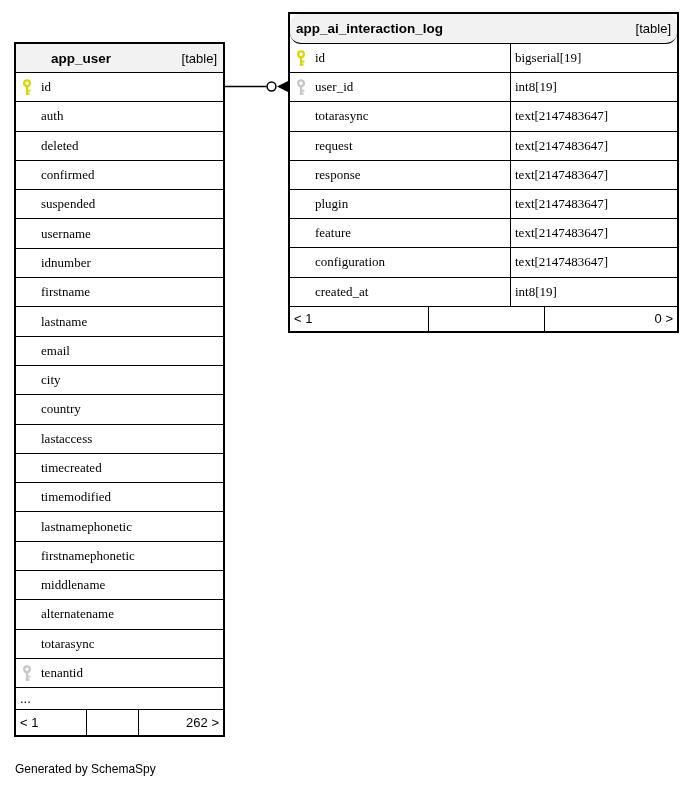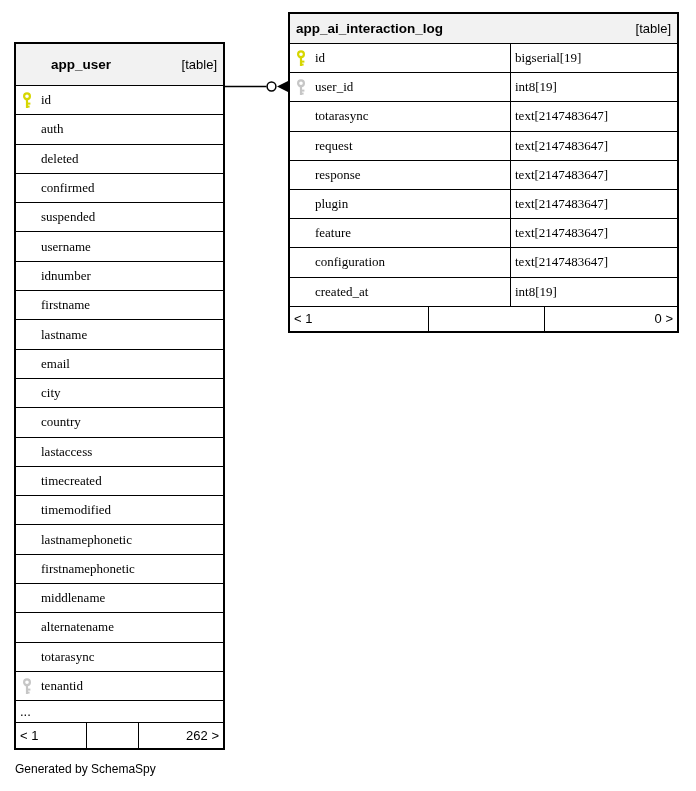--- a/index.html
+++ b/index.html
@@ -4,22 +4,22 @@
 <style>
   html,body{margin:0;padding:0;background:#ffffff;}
   body{width:696px;height:791px;position:relative;font-family:"Liberation Sans","DejaVu Sans",sans-serif;color:#000;}
   .canvas{position:absolute;left:0;top:0;width:696px;height:791px;background:#fff;}
 
   .table-box{position:absolute;border:2px solid #000;background:#fff;font-size:13px;box-sizing:border-box;}
   #table-app-user{left:14px;top:42px;width:211px;}
   #table-app-ai-interaction-log{left:288px;top:12px;width:391px;}
 
   .table-header{display:flex;justify-content:space-between;align-items:center;background:#f2f2f2;border-bottom:1px solid #000;padding:0 6px;box-sizing:border-box;}
-  #table-app-user .table-header{height:42px;padding-left:35px;}
-  #table-app-ai-interaction-log .table-header{height:30px;}
+  #table-app-user .table-header{height:29px;padding-left:35px;}
+  #table-app-ai-interaction-log .table-header{height:30px;border-radius:11px;}
   .table-title{font-weight:bold;font-size:13.5px;}
   .table-badge{font-size:13px;}
 
   .row{display:flex;align-items:center;border-bottom:1px solid #000;box-sizing:border-box;font-family:Liberation Serif, serif;}
   #table-app-user .row{height:29.3px;}
   #table-app-ai-interaction-log .row{height:29.2px;}
   .key-cell{width:12px;margin-left:6px;display:inline-flex;align-items:center;flex:none;}
   .col-name{margin-left:7px;white-space:nowrap;}
   .col-type{width:167px;flex:none;margin-left:auto;border-left:1px solid #000;align-self:stretch;display:flex;align-items:center;padding-left:4px;box-sizing:border-box;white-space:nowrap;}
 

